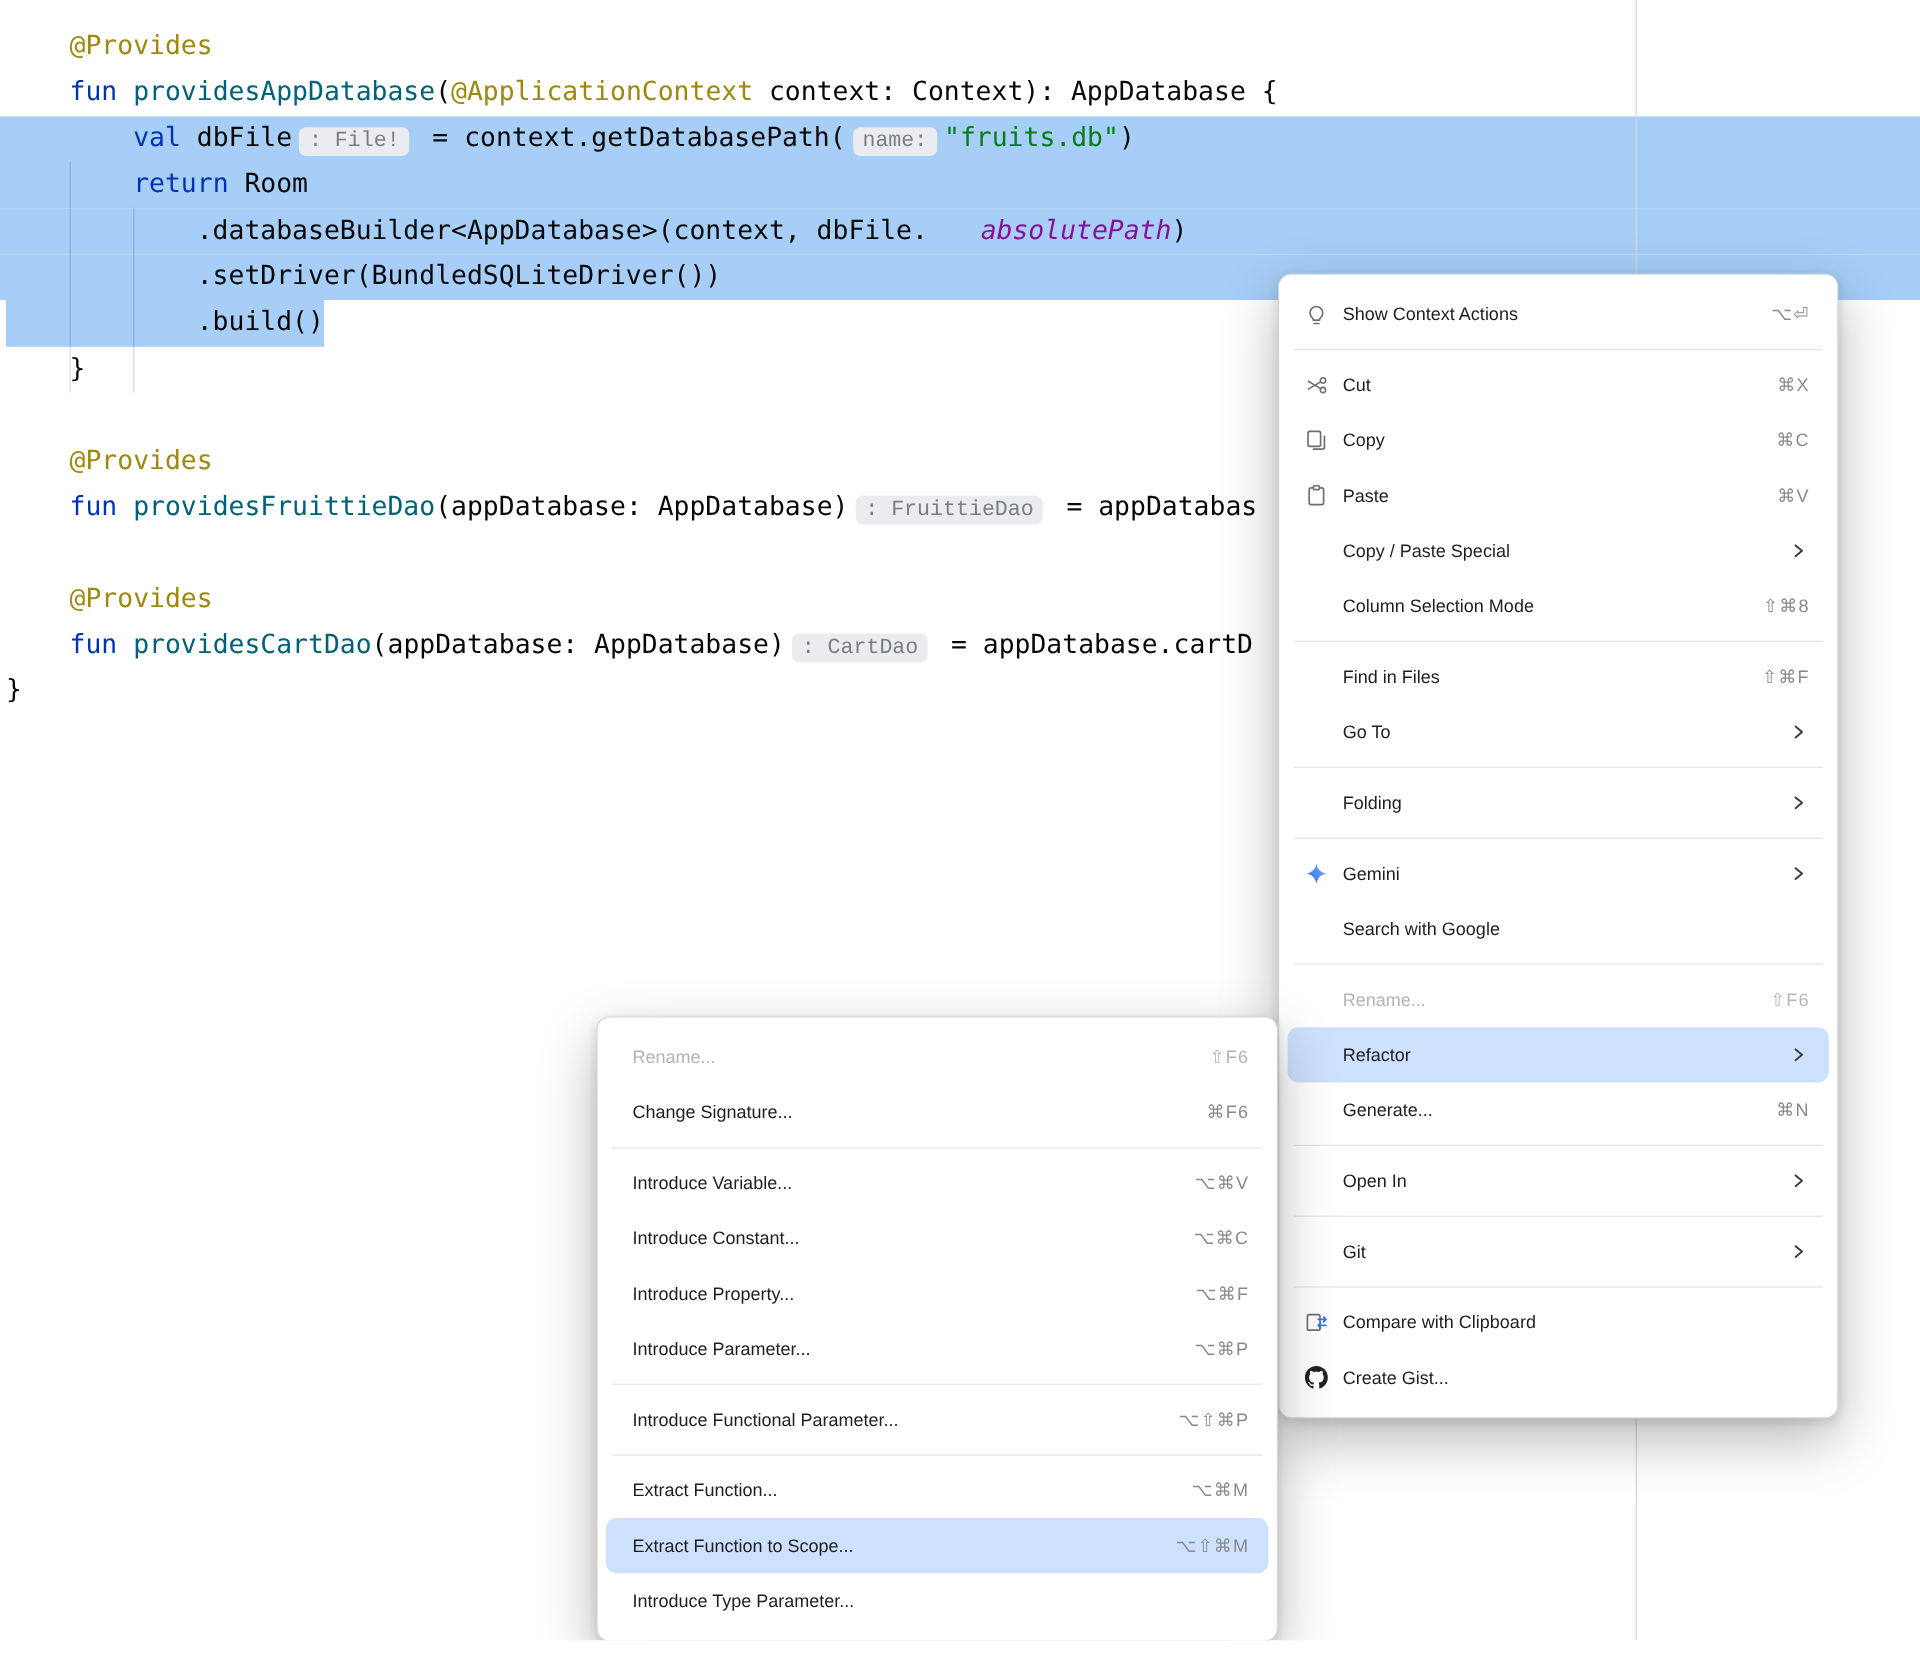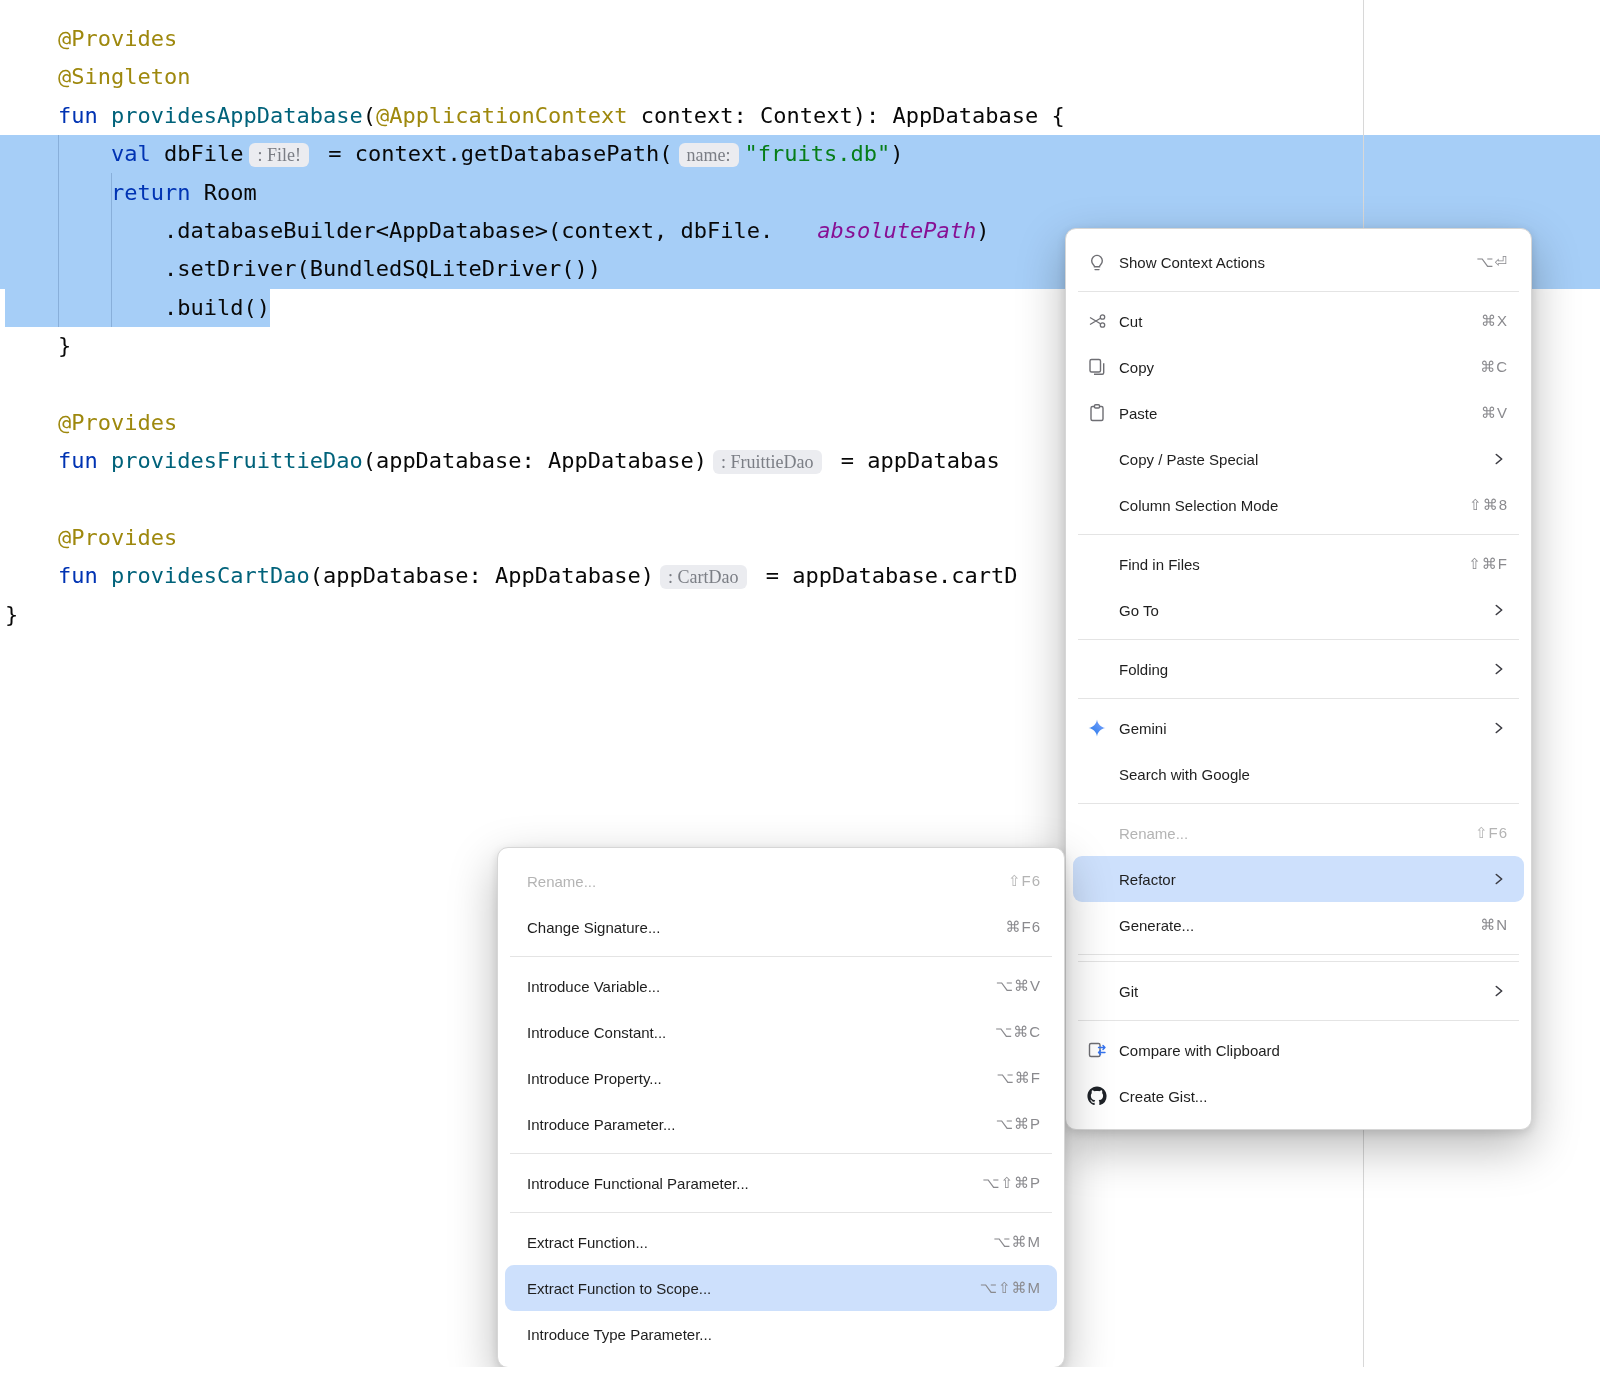--- a/index.html
+++ b/index.html
@@ -12,21 +12,21 @@
              font-family:"DejaVu Sans Mono", monospace;font-size:22px;
              padding-left:5px;}
   .code-line.sel-full{background:var(--selection,#A6CEF7);}
   .code-line.sel-partial .seg-wrap{background:var(--selection,#A6CEF7);display:inline-block;}
   .tok-ann{color:var(--tok-annotation,#9E880D);}
   .tok-kw{color:var(--tok-keyword,#0033B3);}
   .tok-fn{color:var(--tok-function,#00627A);}
   .tok-str{color:var(--tok-string,#067D17);}
   .tok-field{color:var(--tok-field,#871094);font-style:italic;margin-left:44px;}
   .tok-plain{color:#080808;}
-  .tok-hint{font-family:Liberation Serif, serif;font-size:18px;color:#7B7E85;
+  .tok-hint{font-family:Liberation Mono, monospace;font-size:18px;color:#7B7E85;
             background:#EBECF0;border-radius:6px;padding:2px 8px;margin:0 6px;}
   .indent-guide{position:absolute;width:1px;background:rgba(0,40,90,0.18);z-index:0;}
   .g1{left:58px;top:135px;height:192px;}
   .g2{left:111px;top:173px;height:154px;}
   .margin-line{position:absolute;left:1363px;top:0;height:1385px;width:1px;background:#D8D8D8;z-index:1;}
 
   
   .menu{position:absolute;background:#FFFFFF;border:1px solid #D6D6D6;border-radius:11px;
         box-shadow:0 18px 48px rgba(0,0,0,.28), 0 3px 10px rgba(0,0,0,.12);
         padding:10px 0;z-index:10;font-size:15px;color:#1E1E1E;}
@@ -43,21 +43,20 @@
   .mi-shortcut{color:#8A8A8E;letter-spacing:1px;white-space:nowrap;}
   .mi-chevron svg{display:block;}
   .menu-sep{height:1px;background:#E4E4E4;margin:6px 12px;}
 </style>
 </head>
 <body>
 
 <div class="stage">
   <div class="code">
       <div class="code-line"><span class="seg-wrap"><span class="tok-ann">    @Provides</span></span></div>
-      <div class="code-line"><span class="seg-wrap"><span class="tok-ann">    @Singleton</span></span></div>
       <div class="code-line"><span class="seg-wrap"><span class="tok-kw">    fun </span><span class="tok-fn">providesAppDatabase</span><span class="tok-plain">(</span><span class="tok-ann">@ApplicationContext</span><span class="tok-plain"> context: Context): AppDatabase {</span></span></div>
       <div class="code-line sel-full"><span class="seg-wrap"><span class="tok-plain">        </span><span class="tok-kw">val</span><span class="tok-plain"> dbFile</span><span class="tok-hint">: File!</span><span class="tok-plain"> = context.getDatabasePath(</span><span class="tok-hint">name:</span><span class="tok-str">"fruits.db"</span><span class="tok-plain">)</span></span></div>
       <div class="code-line sel-full"><span class="seg-wrap"><span class="tok-plain">        </span><span class="tok-kw">return</span><span class="tok-plain"> Room</span></span></div>
       <div class="code-line sel-full"><span class="seg-wrap"><span class="tok-plain">            .databaseBuilder&lt;AppDatabase&gt;(context, dbFile.</span><span class="tok-field">absolutePath</span><span class="tok-plain">)</span></span></div>
       <div class="code-line sel-full"><span class="seg-wrap"><span class="tok-plain">            .setDriver(BundledSQLiteDriver())</span></span></div>
       <div class="code-line sel-partial"><span class="seg-wrap"><span class="tok-plain">            .build()</span></span></div>
       <div class="code-line"><span class="seg-wrap"><span class="tok-plain">    }</span></span></div>
       <div class="code-line"><span class="seg-wrap"></span></div>
       <div class="code-line"><span class="seg-wrap"><span class="tok-ann">    @Provides</span></span></div>
       <div class="code-line"><span class="seg-wrap"><span class="tok-kw">    fun </span><span class="tok-fn">providesFruittieDao</span><span class="tok-plain">(appDatabase: AppDatabase)</span><span class="tok-hint">: FruittieDao</span><span class="tok-plain"> = appDatabas</span></span></div>
@@ -190,20 +189,29 @@
             <path d="M7 5l6 5-6 5" fill="none" stroke="#3C3C43" stroke-width="1.8" stroke-linecap="round" stroke-linejoin="round"></path>
           </svg>
         </span>
       </div>
       <div class="menu-item">
         <span class="mi-icon"></span>
         <span class="mi-label">Generate...</span>
         <span class="mi-right mi-shortcut">⌘N</span>
       </div>
       <div class="menu-sep"></div>
+      <div class="menu-item">
+        <span class="mi-icon"></span>
+        <span class="mi-label">Open In</span>
+        <span class="mi-right mi-chevron">
+          <svg width="18" height="18" viewBox="0 0 20 20">
+            <path d="M7 5l6 5-6 5" fill="none" stroke="#3C3C43" stroke-width="1.8" stroke-linecap="round" stroke-linejoin="round"></path>
+          </svg>
+        </span>
+      </div>
       <div class="menu-sep"></div>
       <div class="menu-item">
         <span class="mi-icon"></span>
         <span class="mi-label">Git</span>
         <span class="mi-right mi-chevron">
           <svg width="18" height="18" viewBox="0 0 20 20">
             <path d="M7 5l6 5-6 5" fill="none" stroke="#3C3C43" stroke-width="1.8" stroke-linecap="round" stroke-linejoin="round"></path>
           </svg>
         </span>
       </div>

